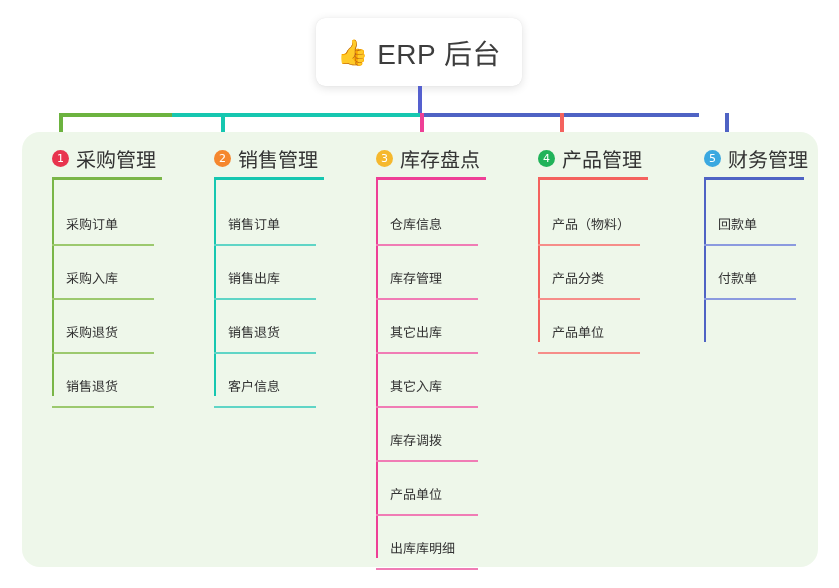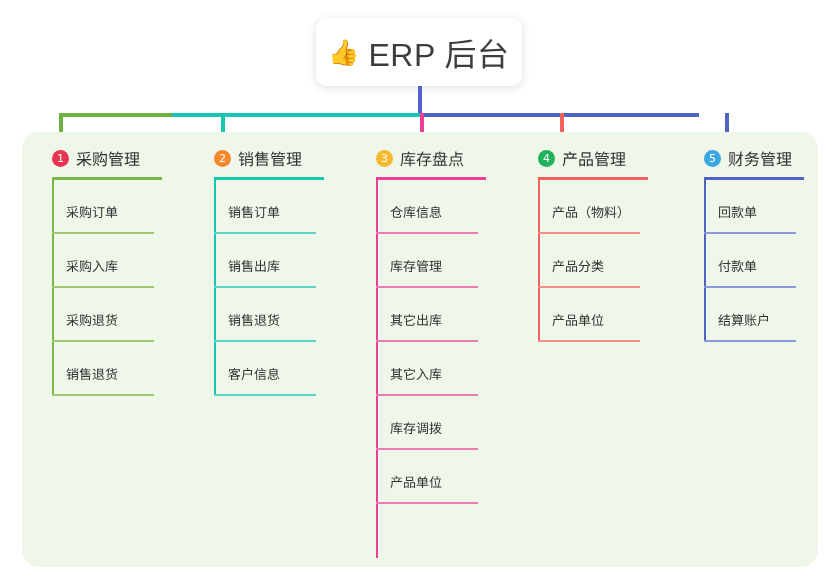--- a/index.html
+++ b/index.html
@@ -37,21 +37,21 @@
     justify-content: center;
     gap: 9px;
     box-sizing: border-box;
   }
   #root-emoji {
     font-size: 25px;
     line-height: 1;
     display: block;
   }
   #root-title {
-    font-size: 32px;
+    font-size: 28px;
     color: #3d3d3d;
     letter-spacing: 0.5px;
     white-space: nowrap;
   }
 
   
   .conn {
     position: absolute;
   }
   #trunk {
@@ -98,31 +98,31 @@
     height: 17px;
     border-radius: 50%;
     color: #ffffff;
     font-size: 11px;
     line-height: 17px;
     text-align: center;
     font-family: "DejaVu Sans", sans-serif;
     flex: 0 0 auto;
   }
   .col-title {
-    font-size: 16px;
+    font-size: 20px;
     color: #333333;
     white-space: nowrap;
   }
   .head-rule {
     height: 3px;
     margin-top: 5px;
   }
   .col-body {
     position: relative;
-    padding-top: 0;
+    padding-top: 12px;
   }
   .spine {
     position: absolute;
     left: 14px;
     top: 0;
     width: 2px;
   }
   .node {
     position: relative;
     height: 54px;
@@ -248,20 +248,24 @@
             <div class="node-rule" style="background: rgb(240, 124, 181); width: 102px;"></div>
           </div>
           <div class="node">
             <span class="node-label">库存调拨</span>
             <div class="node-rule" style="background: rgb(240, 124, 181); width: 102px;"></div>
           </div>
           <div class="node">
             <span class="node-label">产品单位</span>
             <div class="node-rule" style="background: rgb(240, 124, 181); width: 102px;"></div>
           </div>
+          <div class="node">
+            <span class="node-label">出库库明细</span>
+            <div class="node-rule" style="background: rgb(240, 124, 181); width: 102px;"></div>
+          </div>
         </div>
       </div>
       <div class="column" style="left: 524px; width: 150px;">
         <div class="col-head">
           <span class="badge" style="background: rgb(33, 179, 90);">4</span>
           <span class="col-title">产品管理</span>
         </div>
         <div class="head-rule" style="background: rgb(244, 98, 94); width: 110px; margin-left: 14px;"></div>
         <div class="col-body">
           <div class="spine" style="background: rgb(244, 98, 94); height: 162px;"></div>
@@ -288,21 +292,17 @@
         <div class="col-body">
           <div class="spine" style="background: rgb(79, 99, 196); height: 162px;"></div>
           <div class="node">
             <span class="node-label">回款单</span>
             <div class="node-rule" style="background: rgb(139, 154, 223); width: 92px;"></div>
           </div>
           <div class="node">
             <span class="node-label">付款单</span>
             <div class="node-rule" style="background: rgb(139, 154, 223); width: 92px;"></div>
           </div>
-          <div class="node">
-            <span class="node-label">结算账户</span>
-            <div class="node-rule" style="background: rgb(139, 154, 223); width: 92px;"></div>
-          </div>
         </div>
       </div>
     </div>
 
 </div>
 
 </body></html>

